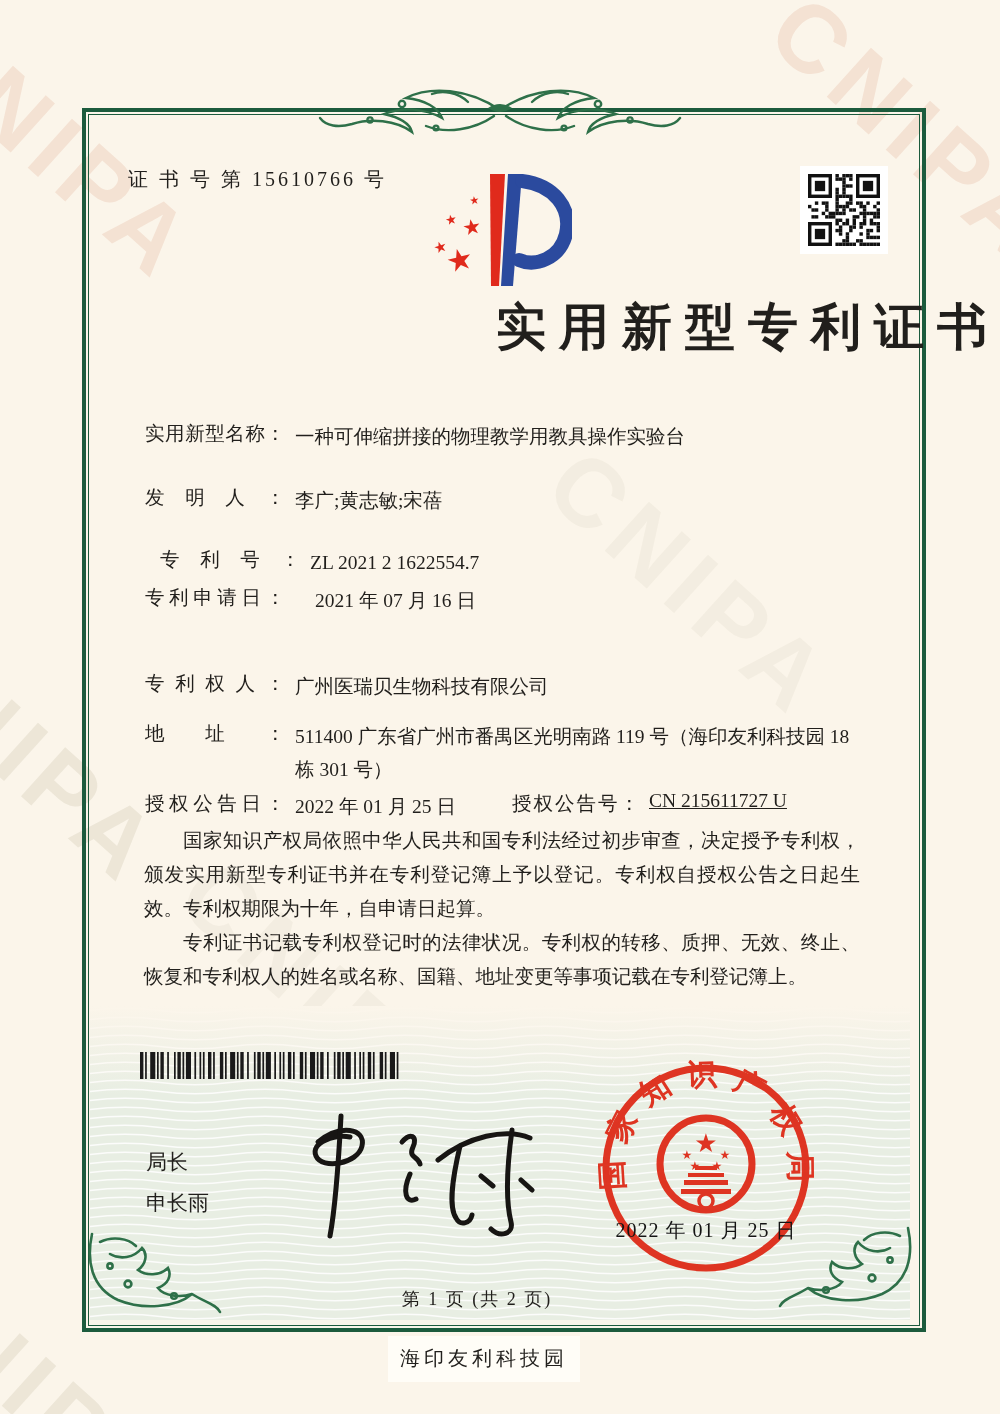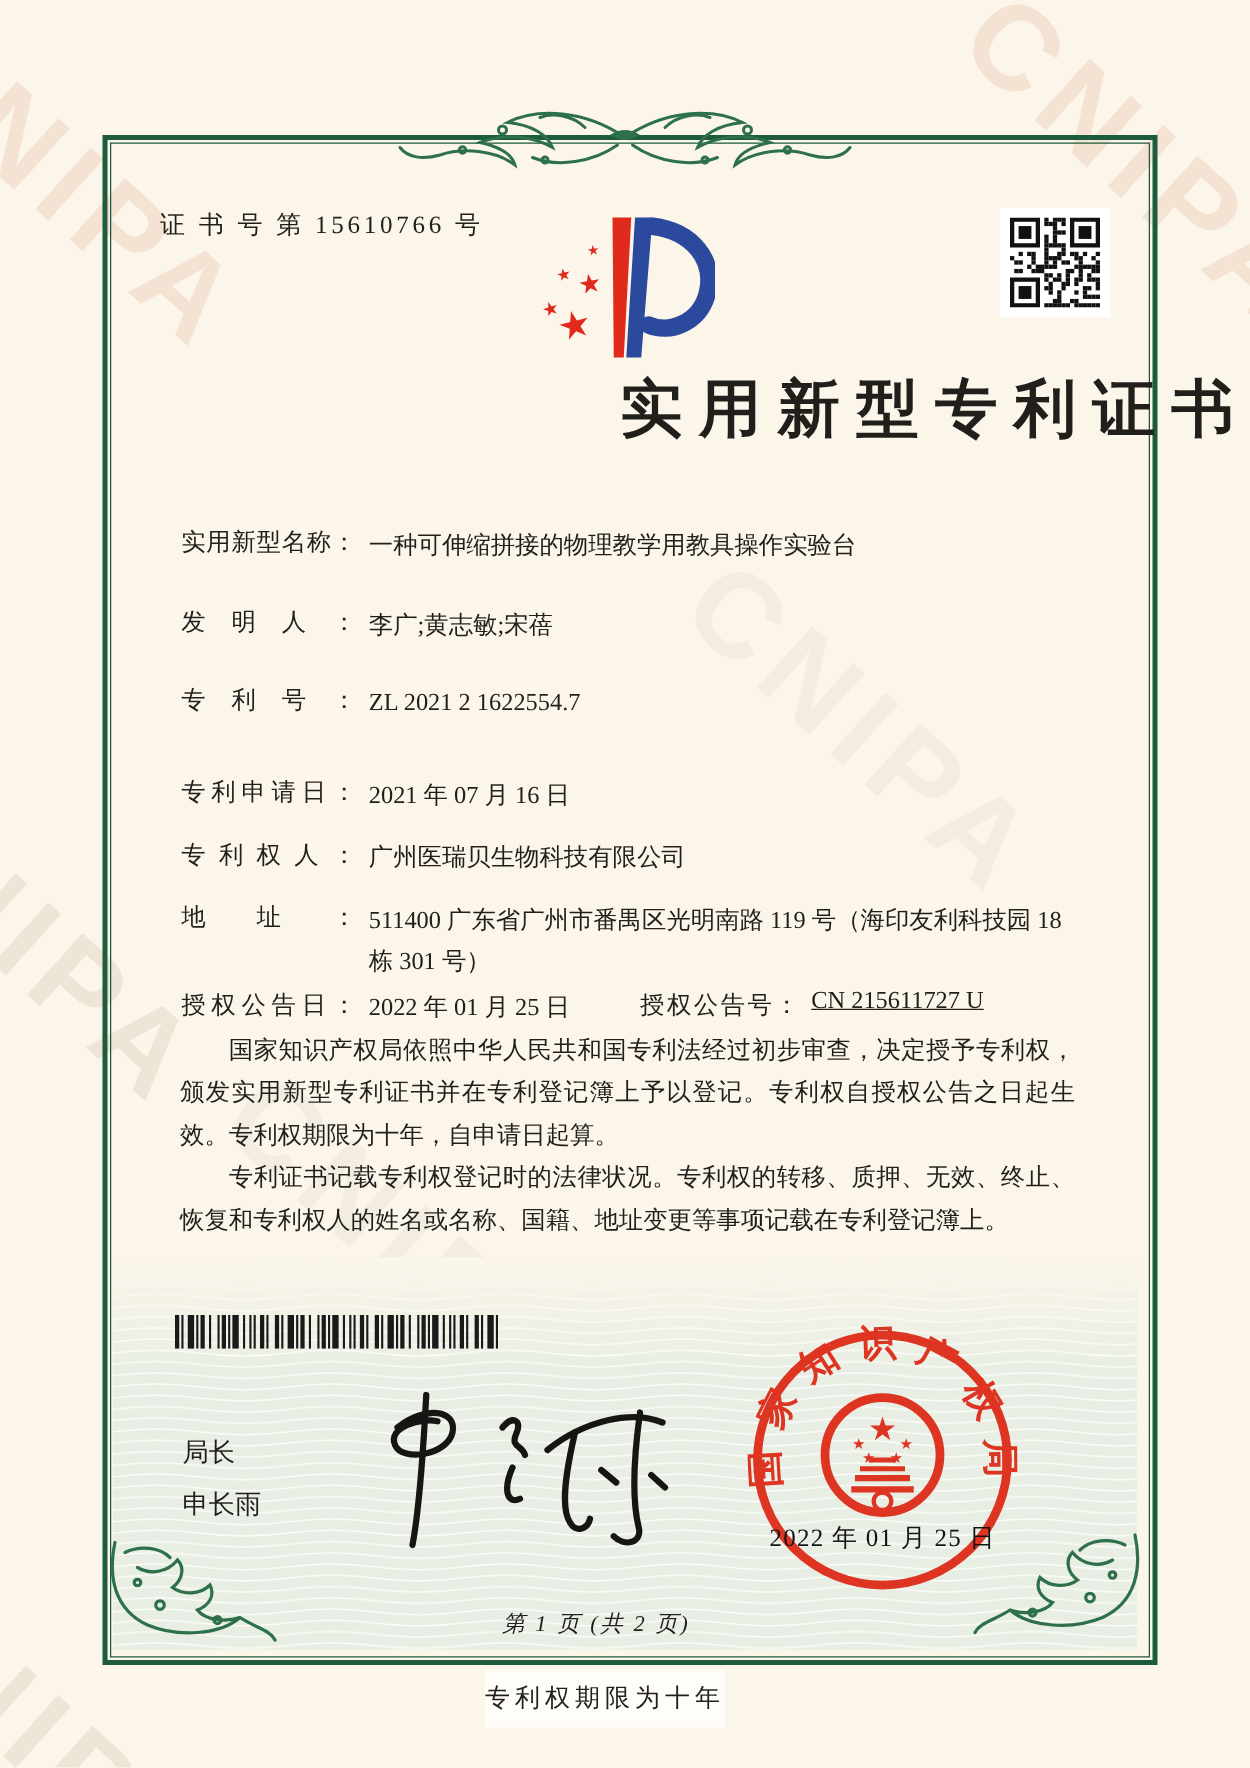--- a/index.html
+++ b/index.html
@@ -33,21 +33,21 @@
   
   .waves{left:90px;top:1006px;width:820px;height:314px;}
   .wavefade{left:90px;top:1006px;width:820px;height:90px;
             background:linear-gradient(#fbf5ea,rgba(251,245,234,0));}
   
   .barcode{left:140px;top:1052px;width:264px;height:27px;}
   .signer{left:146px;top:1142px;font-size:21px;line-height:41px;}
   .sig{left:278px;top:1104px;width:274px;height:140px;}
   .seal{left:598px;top:1060px;width:216px;height:216px;opacity:.95;}
   .sealdate{left:602px;top:1217px;width:208px;text-align:center;font-size:20px;letter-spacing:1px;color:#141414;}
-  .pageinfo{left:377px;top:1287px;width:200px;text-align:center;font-size:18px;letter-spacing:2px;font-style:italic;}
+  .pageinfo{left:377px;top:1287px;width:200px;text-align:center;font-size:18px;letter-spacing:2px;}
   .note-patch{left:388px;top:1336px;width:192px;height:46px;background:#fffdf7;}
   .footnote{left:380px;top:1345px;width:208px;text-align:center;font-size:20px;letter-spacing:4px;}
 </style>
 </head>
 <body>
 
 <div class="page">
 
   <div class="wm wm-pink abs" style="left:-36px;top:-8px;">CNIPA</div>
   <div class="wm wm-pink abs" style="left:822px;top:-26px;">CNIPA</div>
@@ -272,25 +272,25 @@
   <div class="abs title">实用新型专利证书</div>
 
   <div class="row" style="top:420px;">
     <span class="lbl">实用新型名称：</span>
     <span class="val">一种可伸缩拼接的物理教学用教具操作实验台</span>
   </div>
   <div class="row" style="top:484px;">
     <span class="lbl">发明人：</span>
     <span class="val">李广;黄志敏;宋蓓</span>
   </div>
-  <div class="row" style="top:546px;">
+  <div class="row" style="top:546px;margin-left:15px;">
     <span class="lbl">专利号：</span>
     <span class="val">ZL 2021 2 1622554.7</span>
   </div>
-  <div class="row" style="top:620px;">
+  <div class="row" style="top:584px;gap:20px;">
     <span class="lbl">专利申请日：</span>
     <span class="val">2021 年 07 月 16 日</span>
   </div>
   <div class="row" style="top:670px;">
     <span class="lbl">专利权人：</span>
     <span class="val">广州医瑞贝生物科技有限公司</span>
   </div>
   <div class="row" style="top:720px;">
     <span class="lbl">地址：</span>
     <span class="val val-addr">511400 广东省广州市番禺区光明南路 119 号（海印友利科技园 18 栋 301 号）</span>
@@ -403,15 +403,15 @@
         <rect x="83" y="129" width="50" height="5"></rect>
         <circle cx="108" cy="141" r="7" stroke="#de2b18" stroke-width="3.5" fill="none"></circle>
       </g>
     </g>
   </svg>
   <div class="abs sealdate">2022 年 01 月 25 日</div>
 
   <div class="abs pageinfo">第 1 页 (共 2 页)</div>
 
   <div class="abs note-patch"></div>
-  <div class="abs footnote">专利权期限为十年</div>
+  <div class="abs footnote">海印友利科技园</div>
 
 </div>
 
 </body></html>

